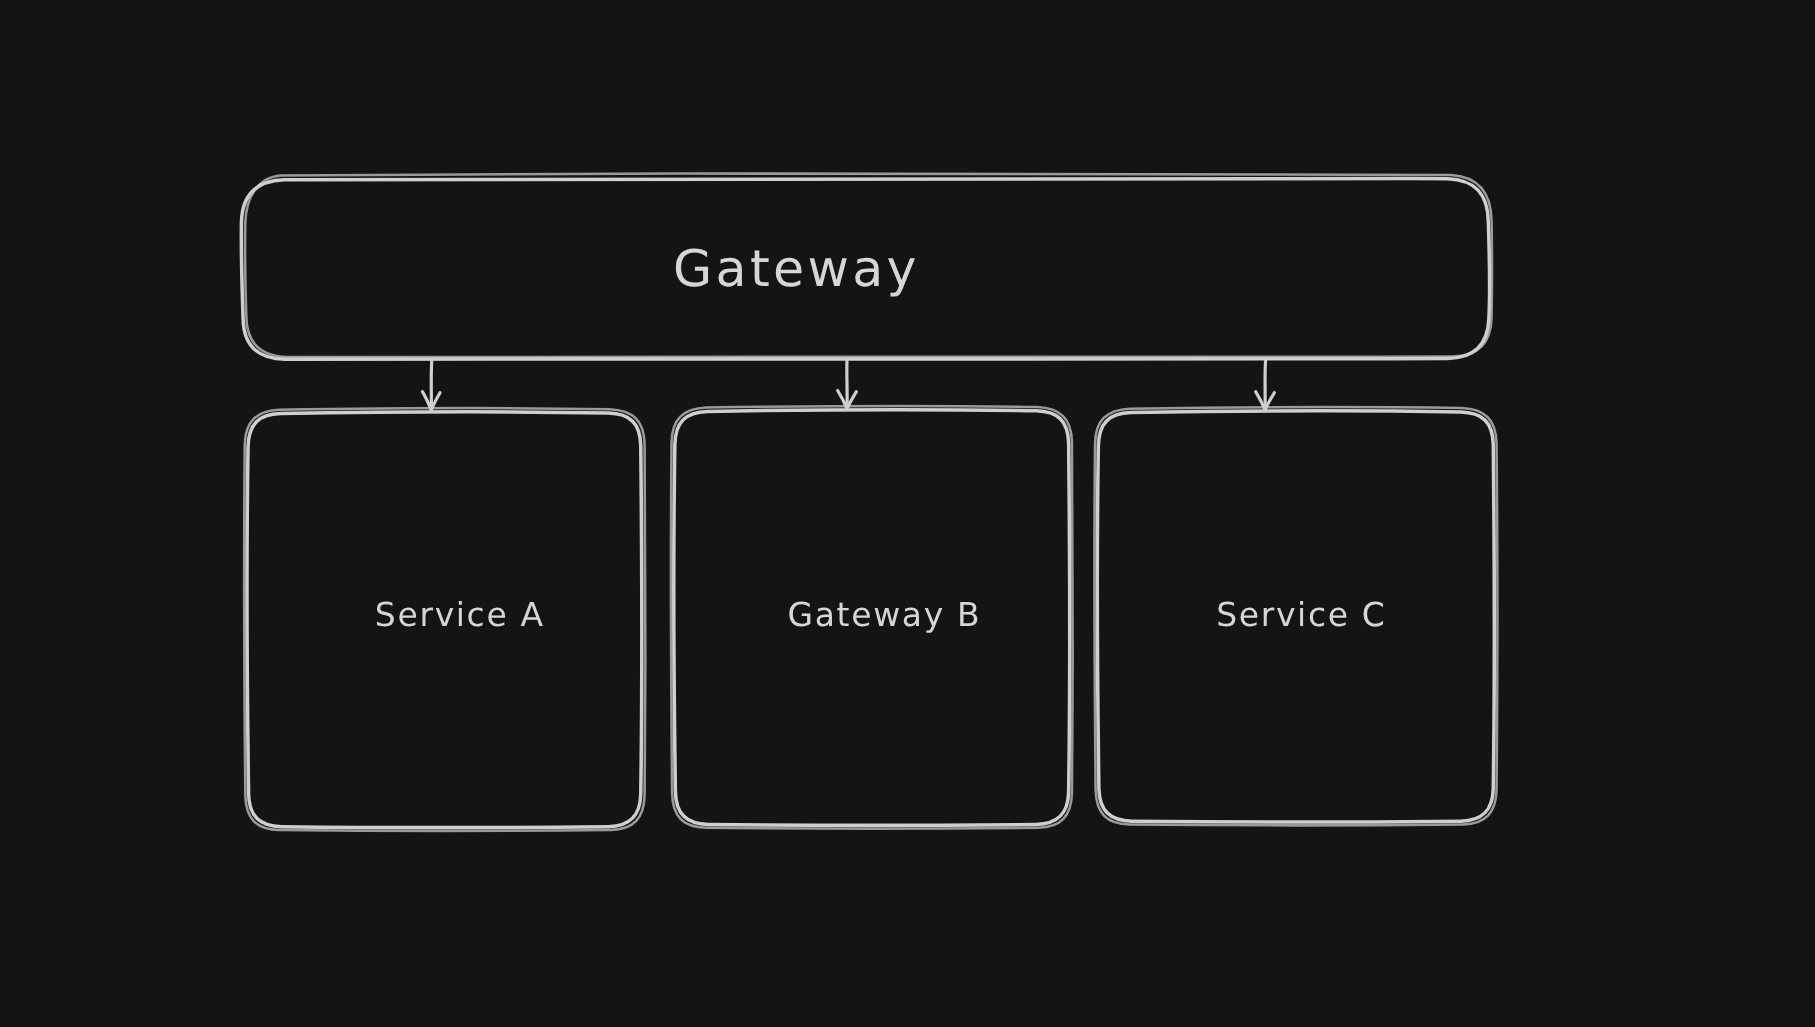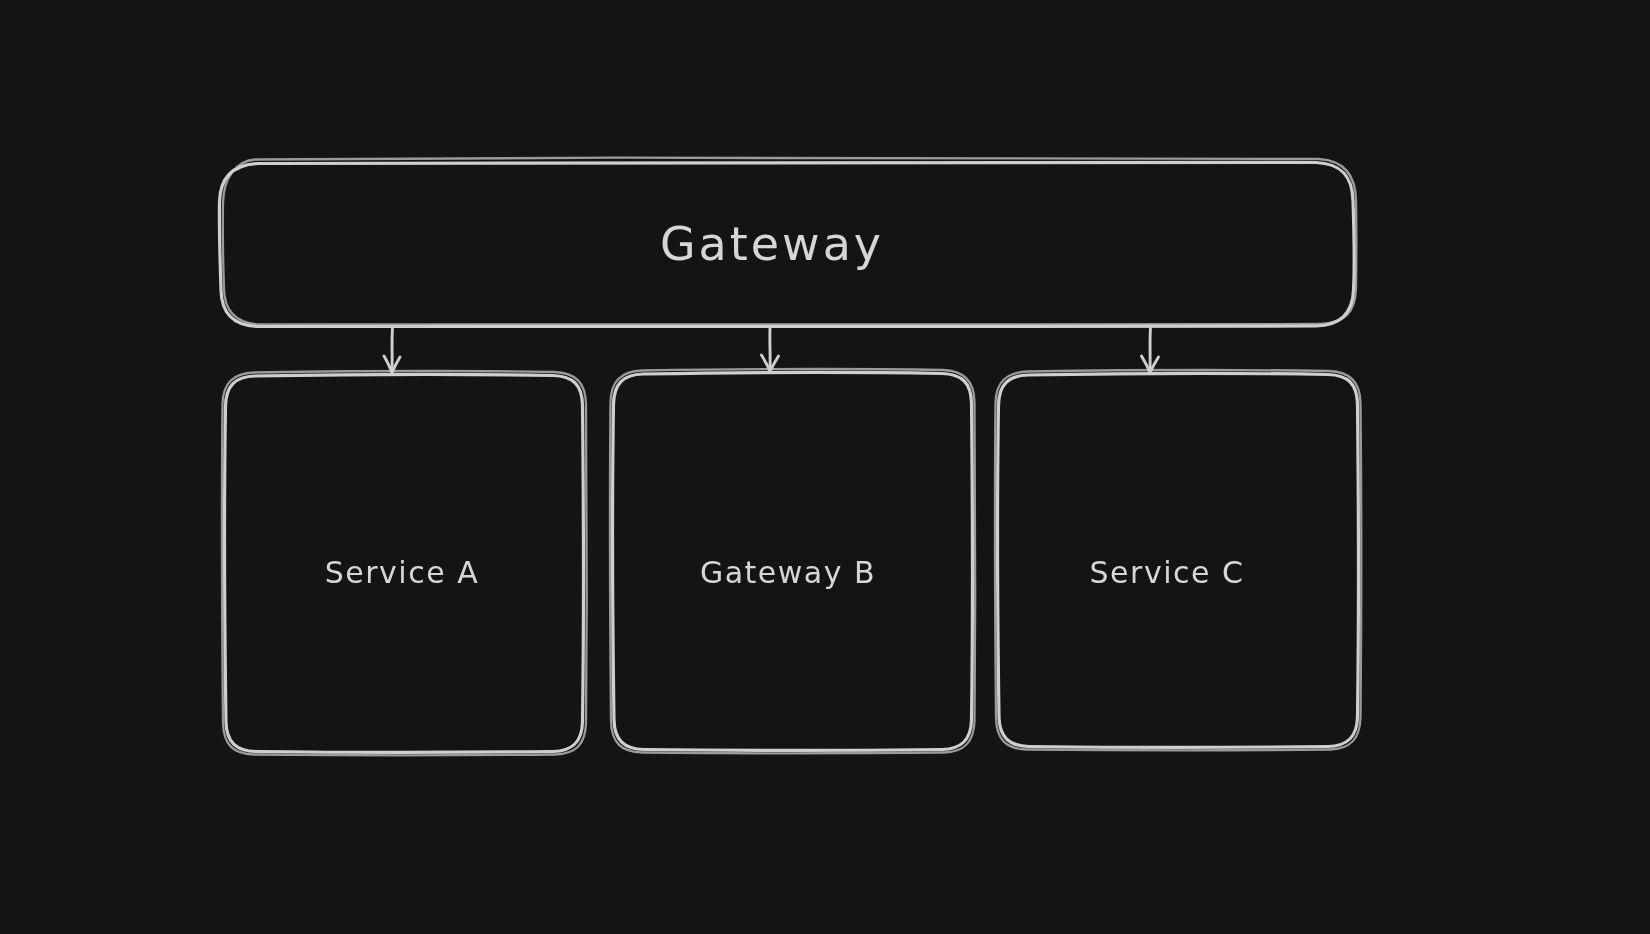--- a/index.html
+++ b/index.html
@@ -36,30 +36,31 @@
   .arrow { stroke-width: 2.9px; }
   .node-label {
     position: absolute;
     transform: translate(-50%, -50%);
     color: var(--text);
     white-space: nowrap;
     user-select: none;
     text-align: center;
   }
   .label-gateway {
-    left: 772px;
+    left: 724px;
     top: 244px;
     font-size: 46px;
     letter-spacing: 3px;
     font-weight: 500;
   }
   .label-service {
-    top: 572px;
+    top: 560px;
     font-size: 30px;
     letter-spacing: 1.5px;
+    margin-left: 16px;
   }
   .label-service-a { left: 402px; }
   .label-service-b { left: 788px; }
   .label-service-c { left: 1167px; }
 </style>
 </head>
 <body>
 
 <div class="canvas">
 

